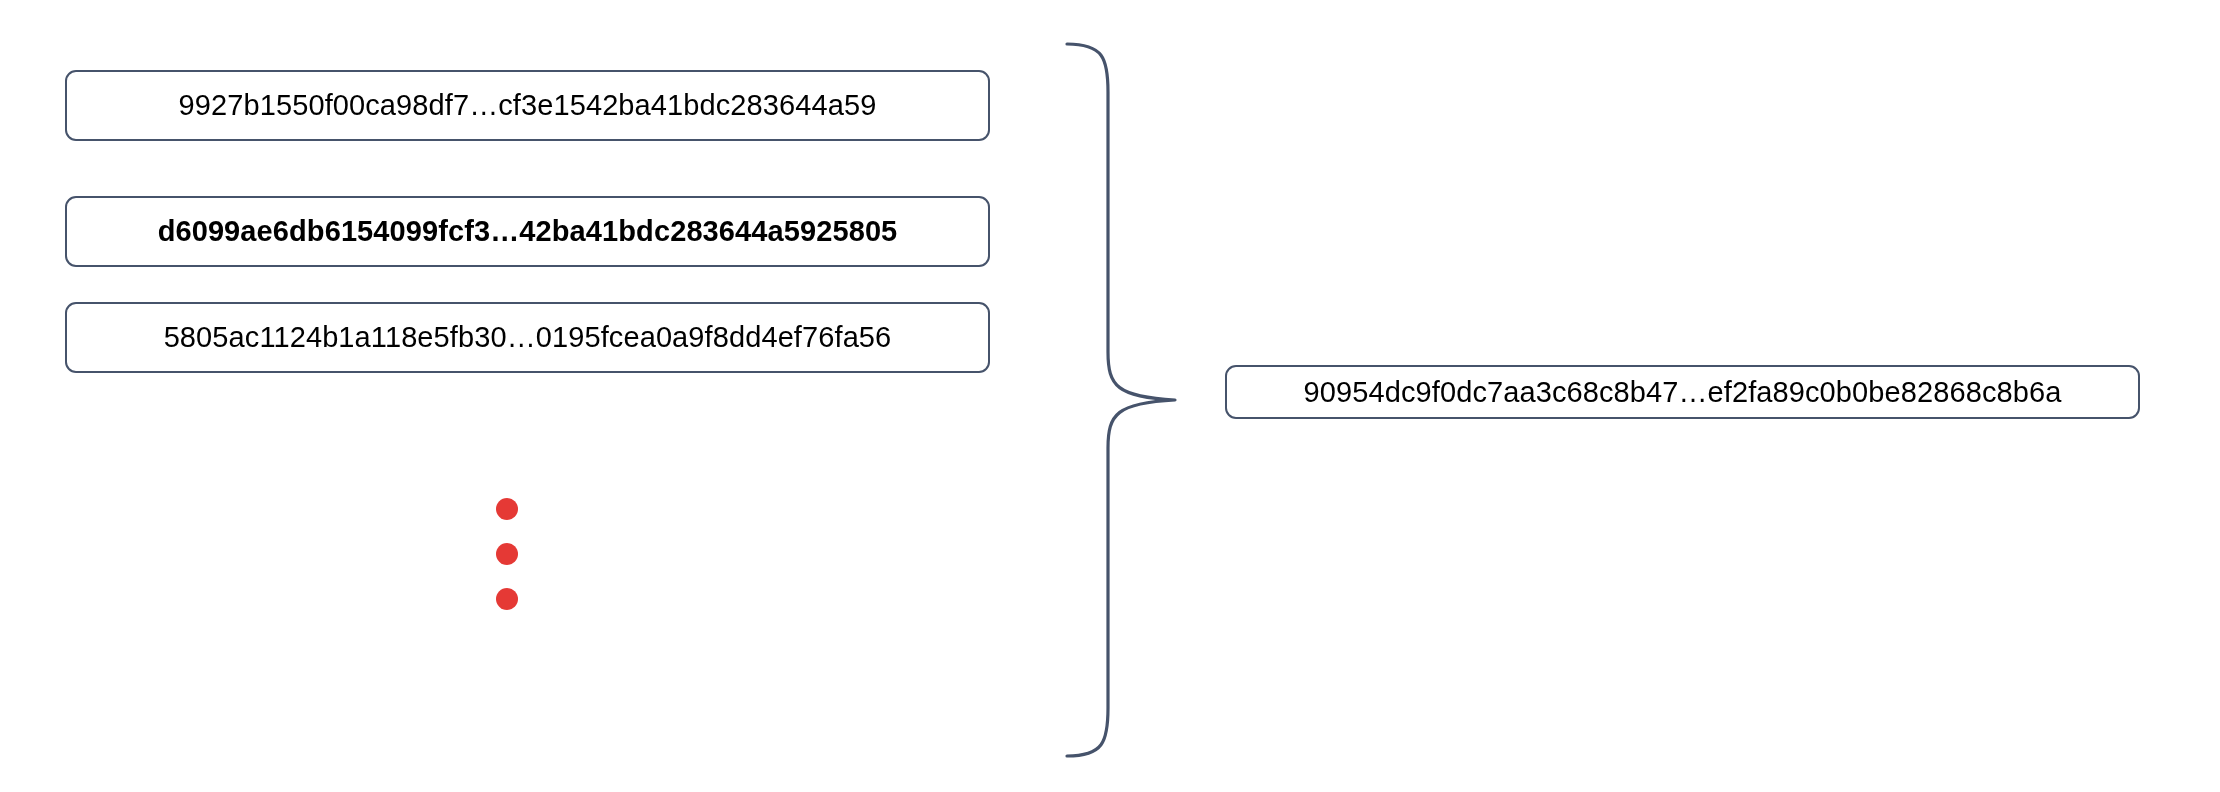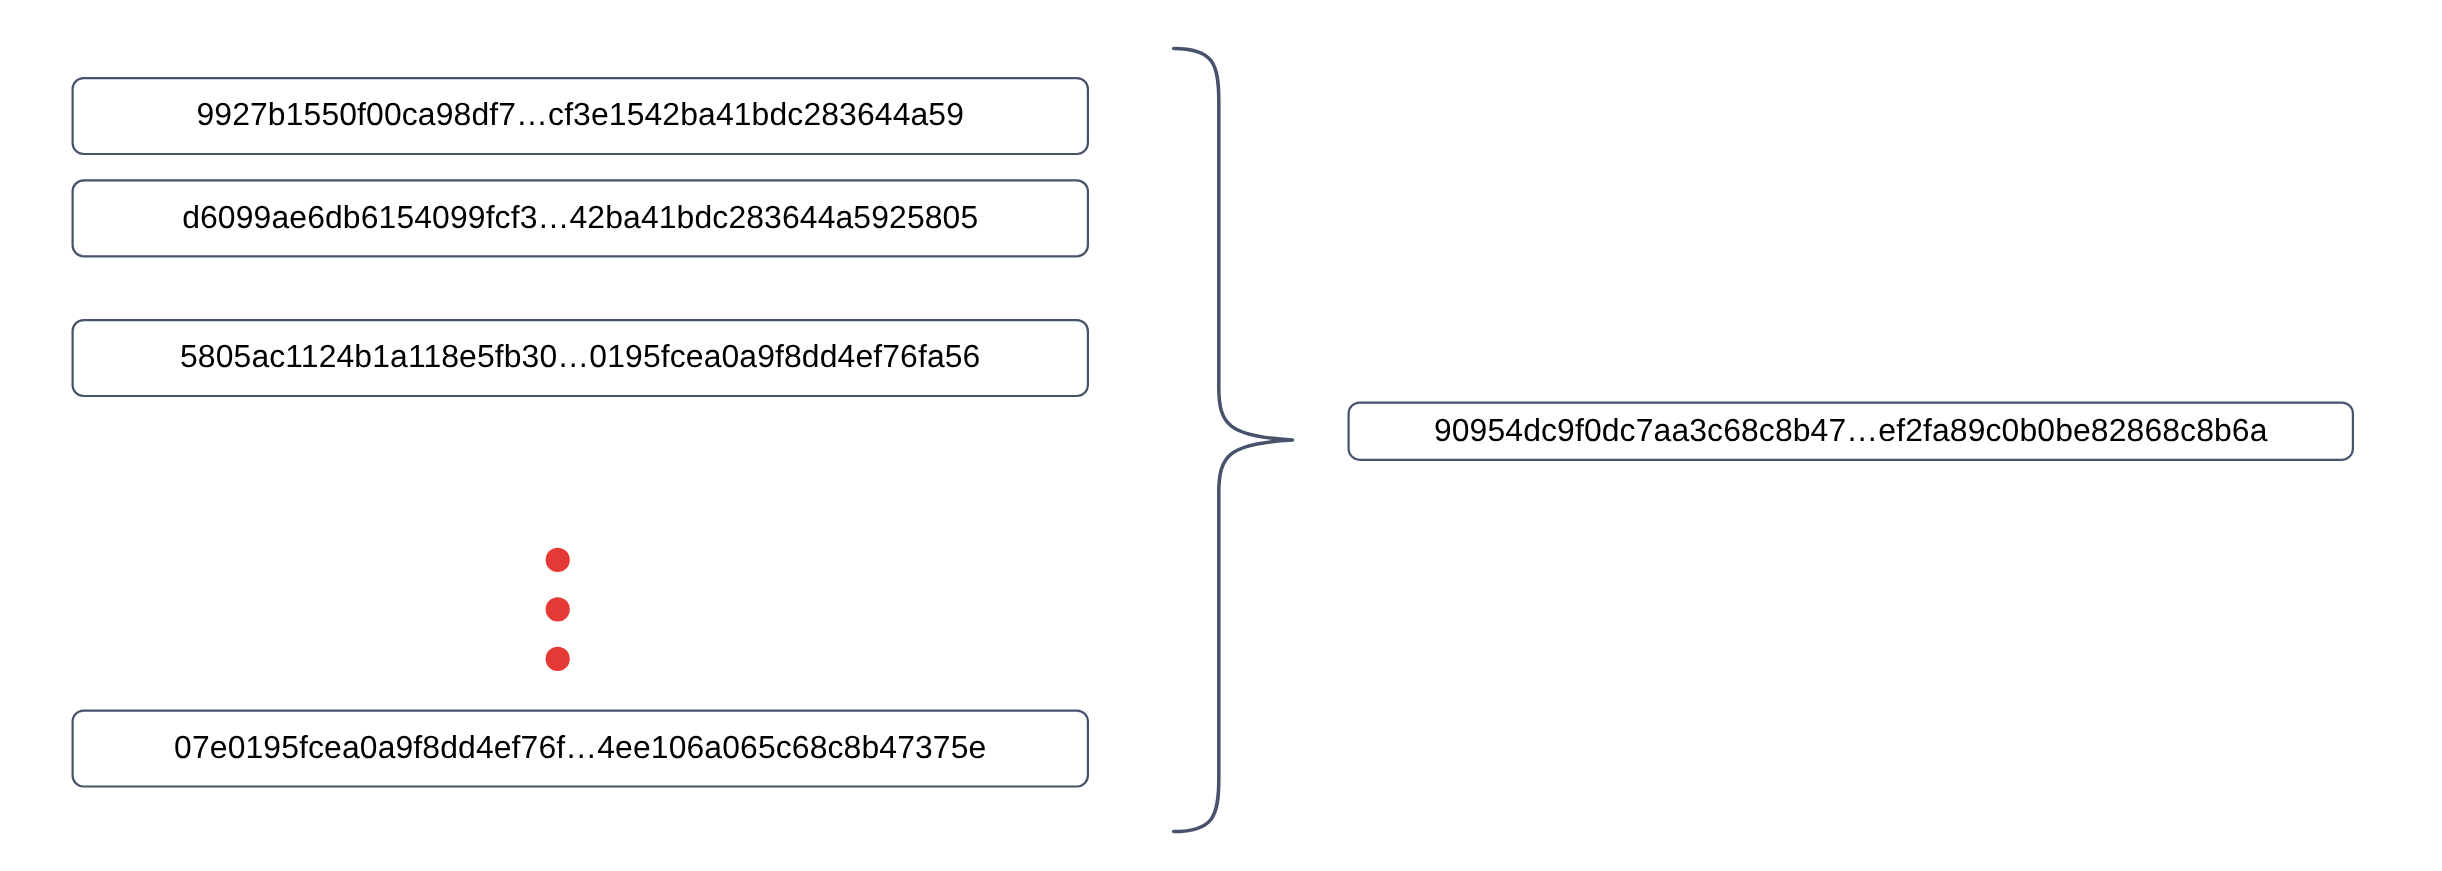--- a/index.html
+++ b/index.html
@@ -43,22 +43,22 @@
     white-space: nowrap;
   }
 
   
   .input-box {
     left: 65px;
     width: 925px;
     height: 71px;
   }
   #input-box-0 { top: 70px; }
-  #input-box-1 { top: 163px; }
-  #input-box-2 { top: 290px; }
+  #input-box-1 { top: 196px; font-weight: bold; }
+  #input-box-2 { top: 302px; }
   #input-box-3 { top: 400px; }
   #input-box-4 { top: 645px; }
 
   
   #output-box {
     left: 1225px;
     top: 365px;
     width: 915px;
     height: 54px;
   }
@@ -109,23 +109,20 @@
     <span class="node-label">5805ac1124b1a118e5fb30…0195fcea0a9f8dd4ef76fa56</span>
   </div>
 
 
   <div id="ellipsis">
     <span class="ellipsis-dot" id="ellipsis-dot-0"></span>
     <span class="ellipsis-dot" id="ellipsis-dot-1"></span>
     <span class="ellipsis-dot" id="ellipsis-dot-2"></span>
   </div>
 
-  <div class="node-box input-box" id="input-box-4">
-    <span class="node-label">07e0195fcea0a9f8dd4ef76f…4ee106a065c68c8b47375e</span>
-  </div>
 
   <svg id="brace-svg" viewBox="0 0 135 740" xmlns="http://www.w3.org/2000/svg">
     <path d="M 12 14
              C 48 14, 53 28, 53 62
              L 53 322
              C 53 356, 62 367, 120 370
              C 62 373, 53 384, 53 418
              L 53 678
              C 53 712, 48 726, 12 726" fill="none" stroke="#46536b" stroke-width="3.2" stroke-linecap="round" stroke-linejoin="round"></path>
   </svg>

